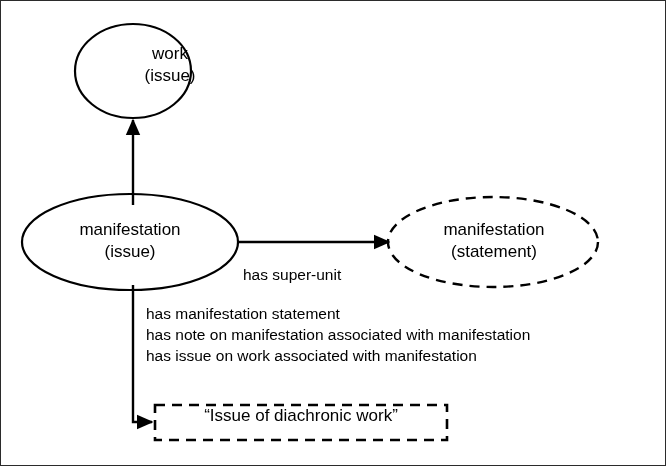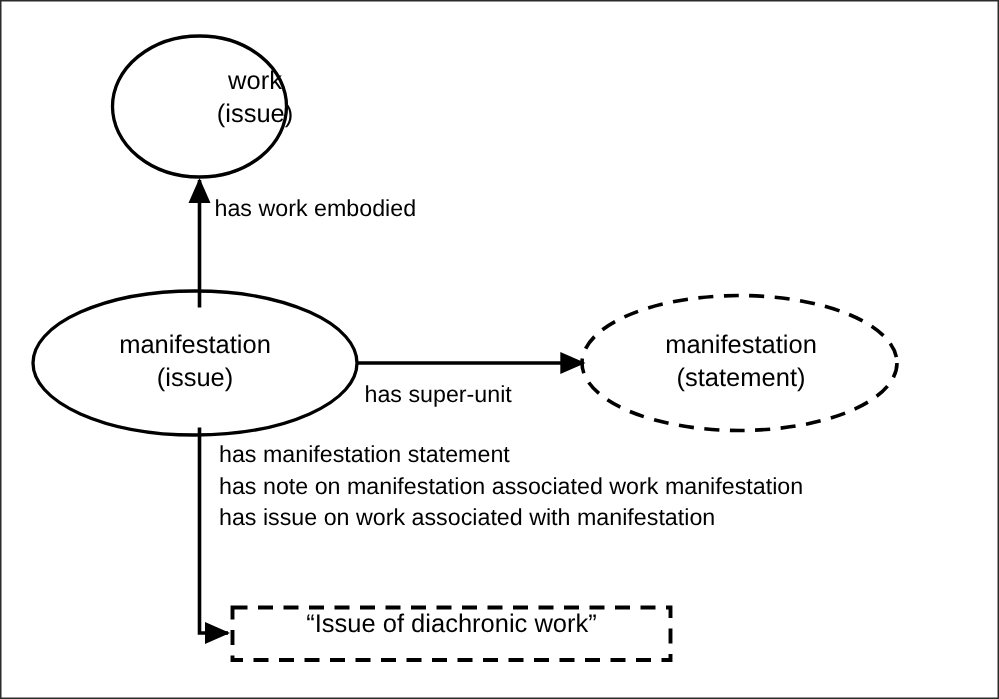--- a/index.html
+++ b/index.html
@@ -68,25 +68,25 @@
     left: 390px;
     top: 219px;
     width: 208px;
   }
   #label-embodied {
     left: 143px;
     top: 129px;
   }
   #label-super-unit {
     left: 243px;
-    top: 253px;
+    top: 264px;
   }
   #label-statements {
     left: 146px;
-    top: 293px;
+    top: 303px;
   }
   #label-issue-box {
     left: 155px;
     top: 405px;
     width: 292px;
     height: 35px;
     display: flex;
     align-items: flex-start;
     justify-content: center;
     font-size: 17px;
@@ -132,27 +132,26 @@
   <div class="node-label" id="label-manifestation-diachronic">
     <div>manifestation</div>
     <div>(statement)</div>
   </div>
 
   <div class="node-label" id="label-issue-box">
     <span>“Issue of diachronic work”</span>
   </div>
 
   <div class="edge-label" id="label-embodied">
-    <div>has work embodied</div>
   </div>
 
   <div class="edge-label" id="label-super-unit">
     <div>has super-unit</div>
   </div>
 
   <div class="edge-label" id="label-statements">
     <div>has manifestation statement</div>
-    <div>has note on manifestation associated work manifestation</div>
+    <div>has note on manifestation associated with manifestation</div>
     <div>has issue on work associated with manifestation</div>
   </div>
 
   <div id="frame-border"></div>
 </div>
 
 </body></html>

